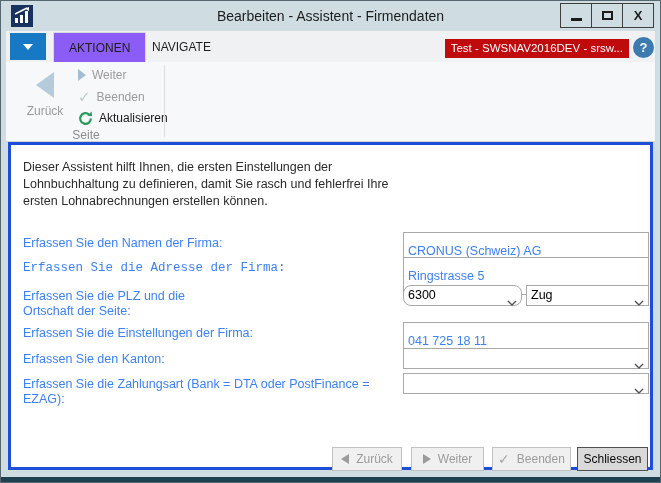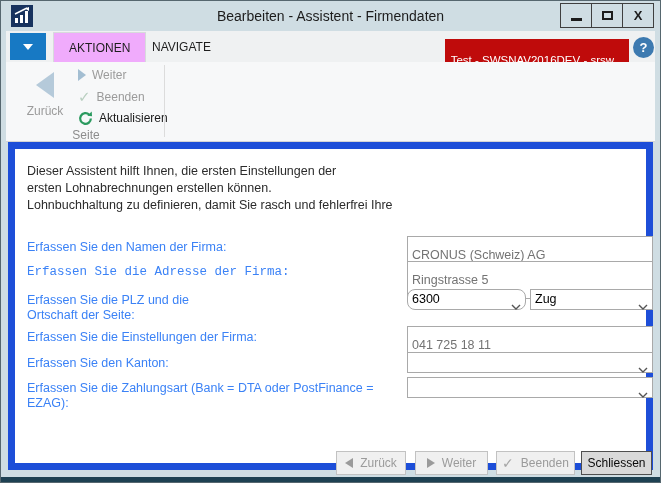--- a/index.html
+++ b/index.html
@@ -24,24 +24,24 @@
   .glyph-close { font-size:13px; font-weight:bold; color:#1c1c1c; line-height:1; }
 
   
   .tabrow { position:absolute; top:30px; left:5px; right:5px; height:31px; background:#eff1f2; }
   .menu-btn { position:absolute; left:4px; top:2px; width:36px; height:27px; background:#1779c4;
               display:flex; align-items:center; justify-content:center; cursor:pointer; }
   .caret-down { width:0; height:0; border-left:5px solid transparent;
                 border-right:5px solid transparent; border-top:6px solid #ffffff; }
   .tab { position:absolute; top:1px; height:31px; line-height:30px; padding:0 15px;
          font-size:12px; color:#1e1e1e; cursor:pointer; }
-  .tab.active { left:47px; background:#f0abfc; border:1px solid #d7dadc; border-bottom:none; }
+  .tab.active { left:47px; background:#8b5cf6; border:1px solid #d7dadc; border-bottom:none; }
   .tab.plain  { left:131px; }
   .badge { position:absolute; right:26px; top:8px; height:19px; line-height:19px;
-           background:#bf0b0b; color:#ffffff; font-size:11.5px; padding:12px 6px; }
+           background:#bf0b0b; color:#ffffff; font-size:11.5px; padding:0 6px; }
   .help { position:absolute; right:1px; top:6px; width:21px; height:21px; border-radius:50%;
           background:#3d7ab0; color:#ffffff; font-weight:bold; font-size:13px;
           text-align:center; line-height:21px; cursor:pointer; }
 
   
   .ribbon { position:absolute; top:61px; left:5px; right:5px; height:80px;
             background:#f7f8f9; border-bottom:1px solid #d5d5d5; }
   .btn-back-large { position:absolute; left:10px; top:3px; width:58px; height:68px;
                     display:flex; flex-direction:column; align-items:center; cursor:pointer; }
   .tri-left-big { width:0; height:0; margin-top:7px;
@@ -55,26 +55,26 @@
   .tri-right-small { width:0; height:0; border-top:6px solid transparent;
                      border-bottom:6px solid transparent; border-left:8px solid #a3bed2; }
   .check-dis { color:#b9cfc0; font-family:"DejaVu Sans", sans-serif; font-size:15px; font-weight:bold; }
   .check-gray { color:#a6a6a6; font-family:"DejaVu Sans", sans-serif; font-size:14px; font-weight:bold; }
   .group-label { position:absolute; left:0; top:66px; width:160px; text-align:center;
                  font-size:12px; color:#8c8c8c; }
   .group-divider { position:absolute; left:158px; top:3px; height:72px; width:1px; background:#dcdcdc; }
 
   
   .content { position:absolute; top:141px; left:7px; width:645px; height:328px;
-             background:#ffffff; border:7px solid #1d4ed8; }
+             background:#ffffff; border:3px solid #1d4ed8; }
   .intro { position:absolute; left:12px; top:14px; font-size:12.5px; color:#2b2b2b; line-height:17px; }
   .f-label { position:absolute; left:12px; width:372px; font-size:12.5px; color:#3b82f6;
              line-height:15px; white-space:pre-line; }
   .f-input { position:absolute; left:392px; width:246px; height:38px; border:1px solid #a9a9a9;
-             font-family:"Liberation Sans", sans-serif; font-size:12.5px; color:#737373;
+             font-family:"Liberation Sans", sans-serif; font-size:12.5px; color:#3b82f6;
              padding:1px 4px; background:#fff; }
   .f-drop  { position:absolute; height:21px; border:1px solid #a9a9a9; background:#fff;
              font-size:12.5px; color:#000; line-height:19px; padding:0 18px 0 4px; cursor:pointer; }
   .f-drop .chev { position:absolute; right:4px; top:7px; }
 
   
   .fbtn { position:absolute; top:302px; height:24px; border:1px solid #c2c2c2; background:#f0f0f0;
           display:flex; align-items:center; justify-content:center; gap:7px;
           font-size:12px; color:#9b9b9b; cursor:pointer; }
   .fbtn .tl { width:0; height:0; border-top:5px solid transparent; border-bottom:5px solid transparent;
@@ -154,22 +154,22 @@
       <span>Aktualisieren</span>
     </div>
 
     <div class="group-label">Seite</div>
     <div class="group-divider"></div>
   </div>
 
   <div class="content">
     <div class="intro">
       <div>Dieser Assistent hilft Ihnen, die ersten Einstellungen der</div>
+      <div>Lohnbuchhaltung zu definieren, damit Sie rasch und fehlerfrei Ihre</div>
       <div>ersten Lohnabrechnungen erstellen können.</div>
-      <div>Lohnbuchhaltung zu definieren, damit Sie rasch und fehlerfrei Ihre</div>
     </div>
 
     <div class="f-label" style="top:91px;">Erfassen Sie den Namen der Firma:</div>
     <input class="f-input" style="top: 87px;" value="CRONUS (Schweiz) AG">
 
     <div class="f-label" style="top:116px;font-family:Liberation Mono, monospace;">Erfassen Sie die Adresse der Firma:</div>
     <input class="f-input" style="top: 112px;" value="Ringstrasse 5">
 
     <div class="f-label" style="top:144px;">Erfassen Sie die PLZ und die
 Ortschaft der Seite:</div>

